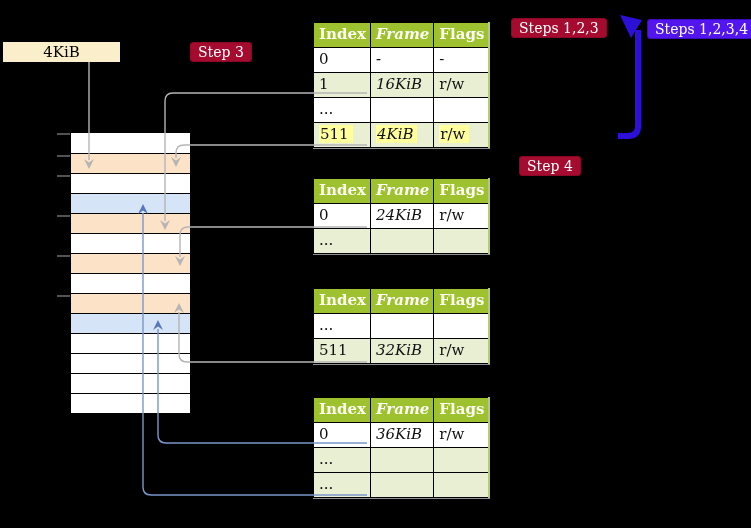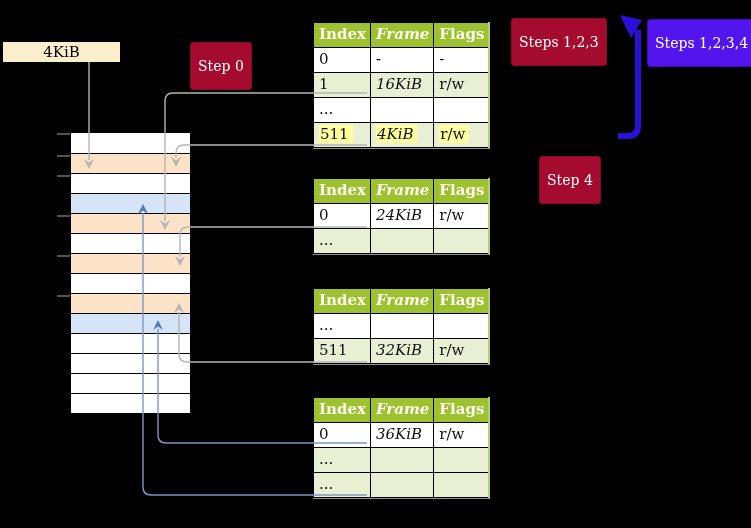--- a/index.html
+++ b/index.html
@@ -3,21 +3,21 @@
 <meta charset="utf-8">
 <style>
   html,body{margin:0;padding:0;background:#000;}
   #stage{
     position:relative;width:751px;height:528px;background:#000;
     font-family:"DejaVu Serif","Liberation Serif",serif;overflow:hidden;
   }
   
   .badge{
     position:absolute;z-index:3;font-size:14px;line-height:16px;
-    padding:15px 7px;color:#fff;background:#a50a2f;border:1px solid #8c0726;
+    padding:1px 7px;color:#fff;background:#a50a2f;border:1px solid #8c0726;
     border-radius:3px;white-space:nowrap;
   }
   .badge.violet{background:#5315ee;border-color:#3d0ac0;}
   #label-4kib{
     position:absolute;z-index:3;left:3px;top:42px;width:117px;height:20px;
     background:#fbeecb;color:#000;font-size:15px;text-align:center;line-height:20px;
   }
   
   #strip{position:absolute;z-index:1;left:71px;top:133px;width:119px;}
   .mrow{height:20px;box-sizing:border-box;border-top:1px solid #000;}
@@ -49,24 +49,24 @@
   
   #overlay{position:absolute;z-index:2;left:0;top:0;pointer-events:none;}
 </style>
 </head>
 <body>
 
 <div id="stage">
 
   <div id="label-4kib">4KiB</div>
 
-  <div class="badge" style="left:190px;top:42px;">Step 0</div>
+  <div class="badge" style="left:190px;top:42px;">Step 3</div>
   <div class="badge" style="left:511px;top:18px;">Steps 1,2,3</div>
   <div class="badge violet" style="left:647px;top:19px;">Steps 1,2,3,4</div>
-  <div class="badge" style="left:519px;top:156px;margin-left:20px;">Step 4</div>
+  <div class="badge" style="left:519px;top:156px;">Step 4</div>
 
   <div id="strip">
       <div class="mrow white"></div>
       <div class="mrow orange"></div>
       <div class="mrow white"></div>
       <div class="mrow blue"></div>
       <div class="mrow orange"></div>
       <div class="mrow white"></div>
       <div class="mrow orange"></div>
       <div class="mrow white"></div>

